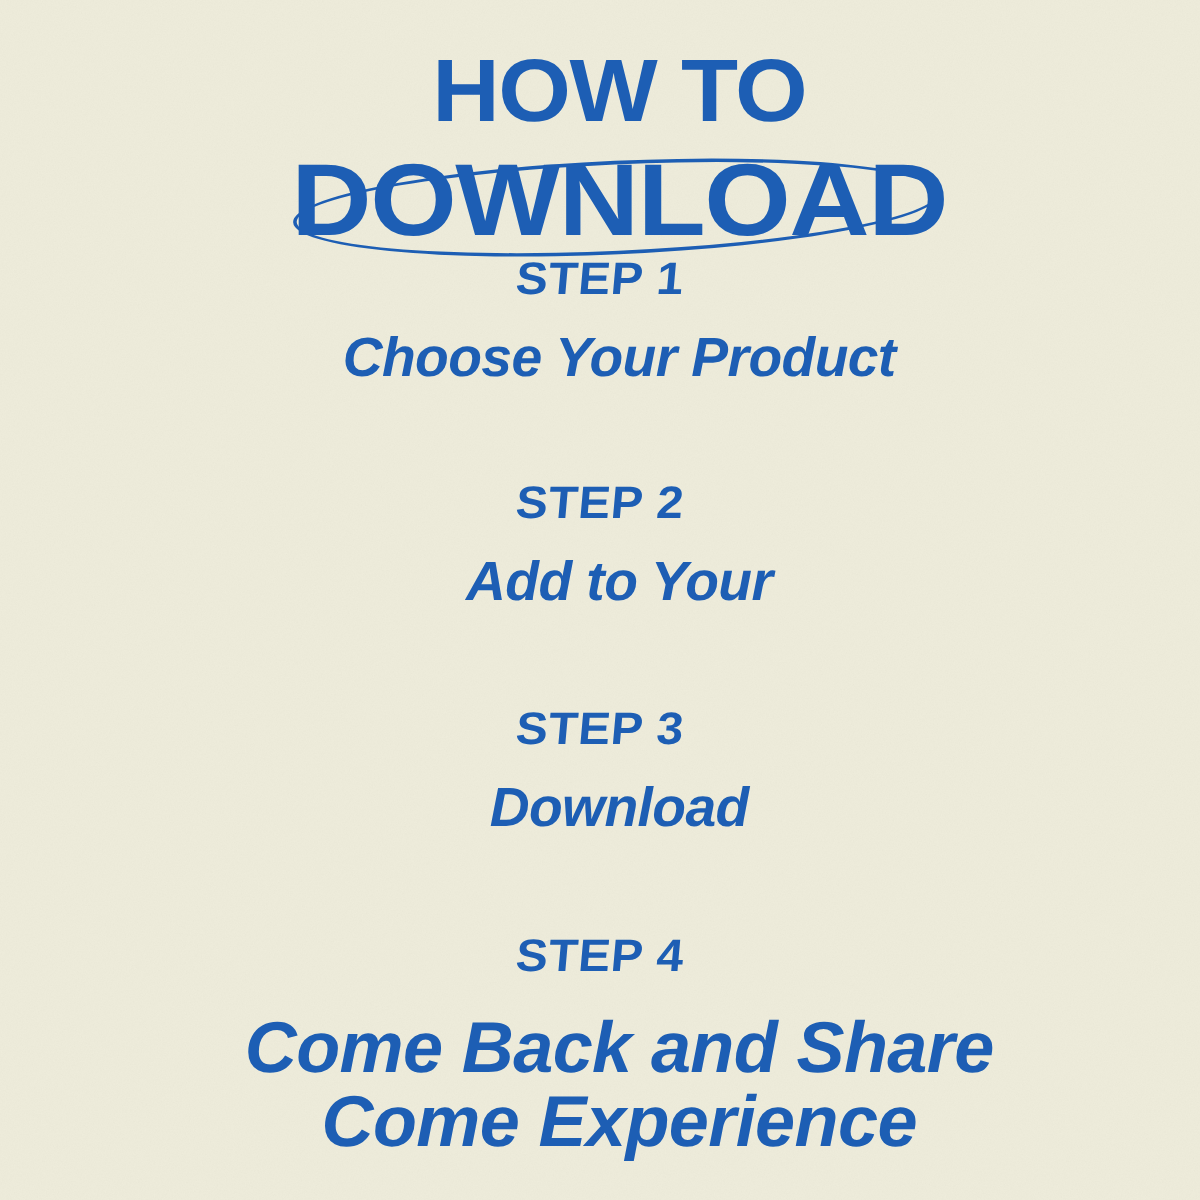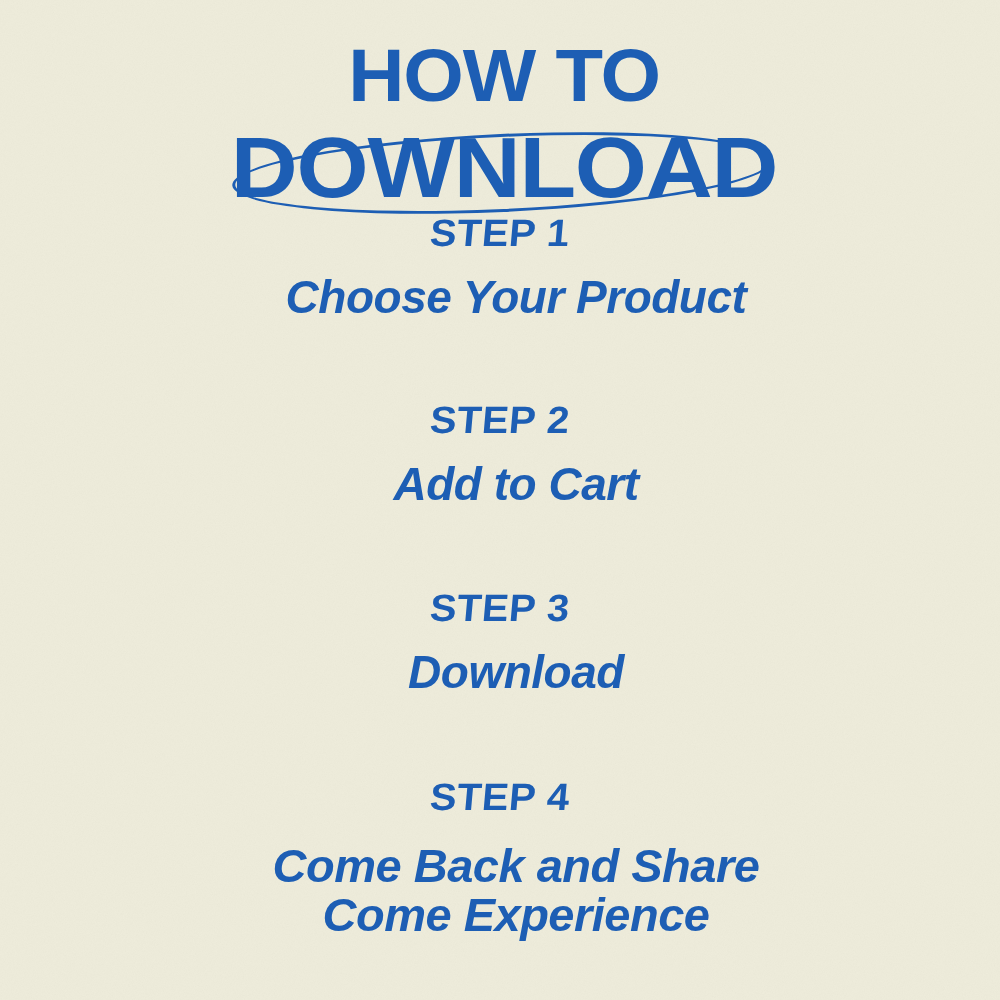--- a/index.html
+++ b/index.html
@@ -29,21 +29,21 @@
     position: absolute;
     inset: 0;
     pointer-events: none;
     opacity: 0.55;
     mix-blend-mode: multiply;
   }
 
   
   .title-block {
     position: absolute;
-    left: 4px;
+    left: 16px;
     top: 36px;
     width: 824px;
     height: 150px;
   }
 
   .title-line {
     position: absolute;
     left: 0;
     width: 1000px;
     text-align: center;
@@ -117,21 +117,21 @@
     display: block;
   }
 
   .step-1 { top: 214px; }
   .step-2 { top: 401px; }
   .step-3 { top: 589px; }
   .step-4 { top: 778px; }
 
   .step-4 .step-text {
     margin-top: 26px;
-    font-size: 47px;
+    font-size: 60px;
   }
 </style>
 </head>
 <body>
 
 <div id="poster">
 
   <svg id="grain" width="1000" height="1000" viewBox="0 0 1000 1000" xmlns="http://www.w3.org/2000/svg" aria-hidden="true">
     <filter id="noiseFilter">
       <feTurbulence type="fractalNoise" baseFrequency="0.9" numOctaves="3" stitchTiles="stitch"></feTurbulence>
@@ -154,21 +154,21 @@
   <div class="step step-1">
     <div class="step-label">STEP 1</div>
     <div class="step-text">
       <span>Choose Your Product</span>
     </div>
   </div>
 
   <div class="step step-2">
     <div class="step-label">STEP 2</div>
     <div class="step-text">
-      <span>Add to Cart</span>
+      <span>Add to Your</span>
     </div>
   </div>
 
   <div class="step step-3">
     <div class="step-label">STEP 3</div>
     <div class="step-text">
       <span>Download</span>
     </div>
   </div>
 

